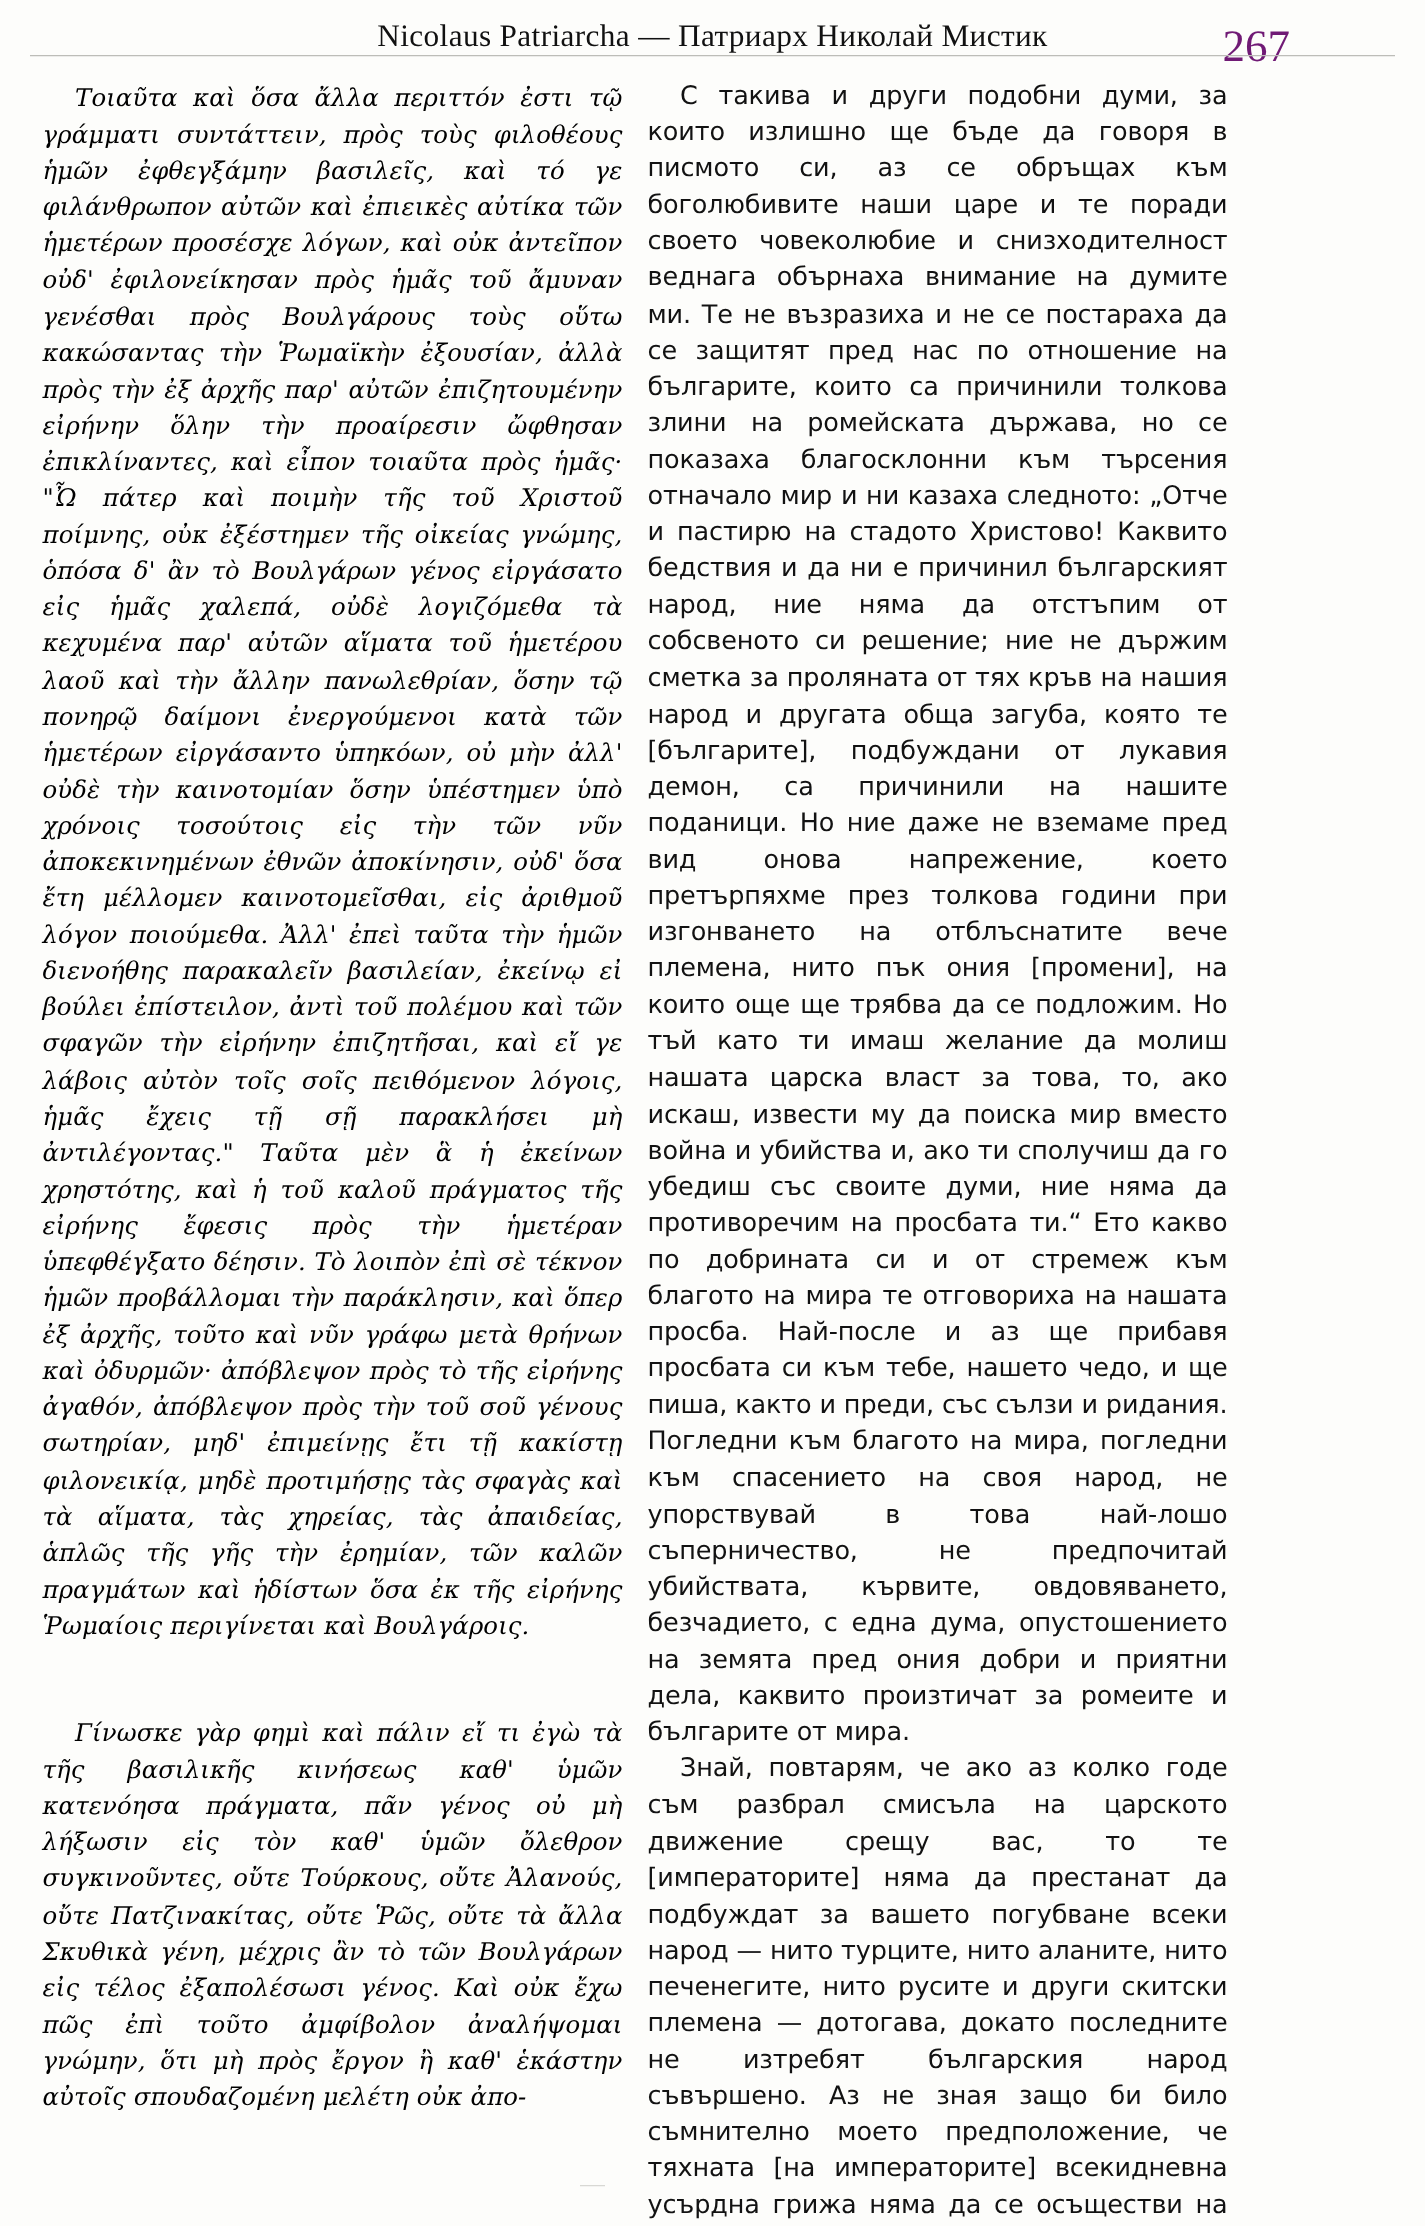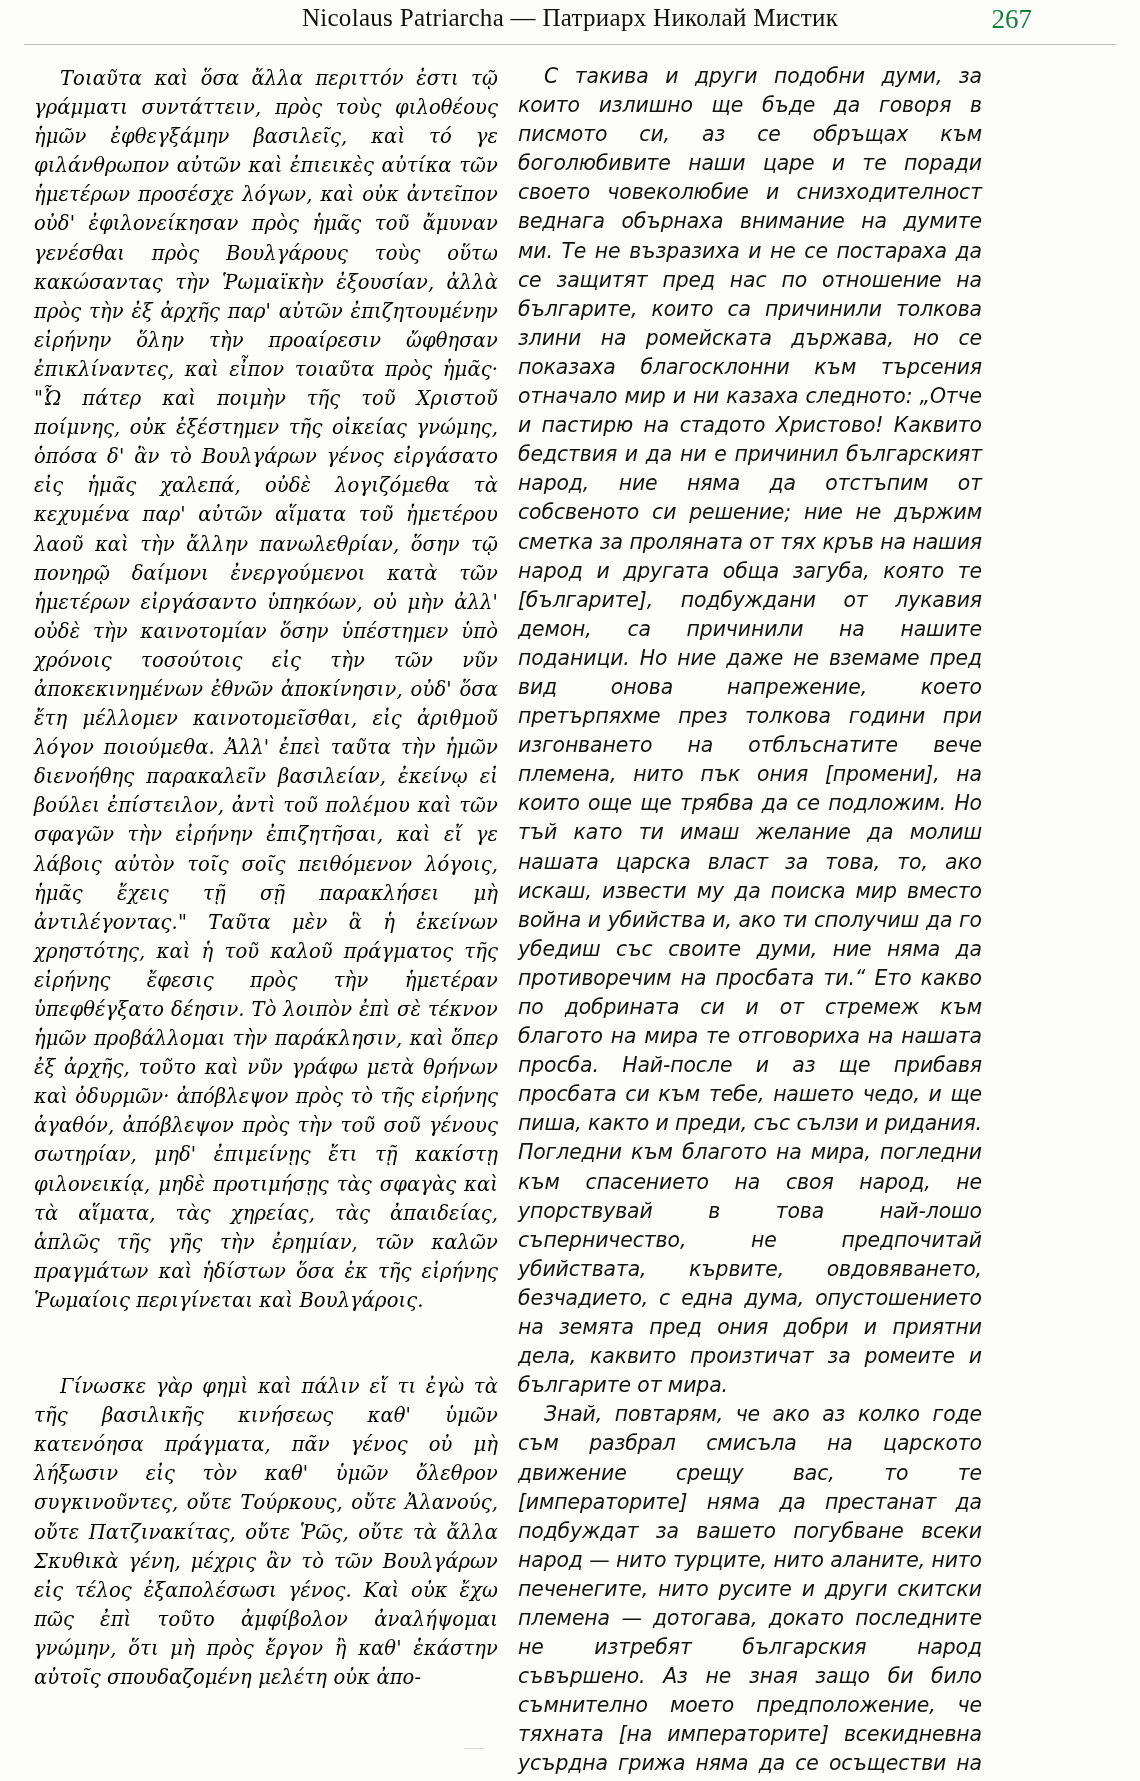--- a/index.html
+++ b/index.html
@@ -11,43 +11,43 @@
     position: relative;
     width: 1140px;
     height: 1781px;
     background: #fdfdfb;
     overflow: hidden;
     font-family: "Liberation Serif", serif;
     color: #141414;
   }
   .header {
     position: absolute;
-    top: 0px;
+    top: 12px;
     left: 0px;
     width: 1060px;
     height: 44px;
   }
   .header-title {
     position: absolute;
     top: 4px;
     left: 0;
     width: 1140px;
     text-align: center;
     font-family: "Liberation Serif", serif;
     font-size: 25px;
     letter-spacing: 0.3px;
     color: #111;
   }
   .header-pageno {
     position: absolute;
     top: 4px;
     right: 28px;
     font-family: "Liberation Serif", serif;
-    font-size: 27px;
-    color: #15803d;
+    font-size: 36px;
+    color: #701a75;
   }
   .rule {
     position: absolute;
     top: 44px;
     left: 24px;
     width: 1092px;
     height: 1px;
     background: #bdbdb8;
   }
 
@@ -84,21 +84,20 @@
     font-size: 20.4px;
     line-height: 29.1px;
     text-align: justify;
     text-justify: inter-word;
     color: #121212;
     letter-spacing: -0.1px;
   }
   .bulg p {
     margin: 0;
     text-indent: 26px;
-    font-style: italic;
   }
   .bulg p + p {
     margin-top: 0;
   }
   .col-right .bulg {
     
     margin-top: -2px;
   }
 
   .footer-mark {

